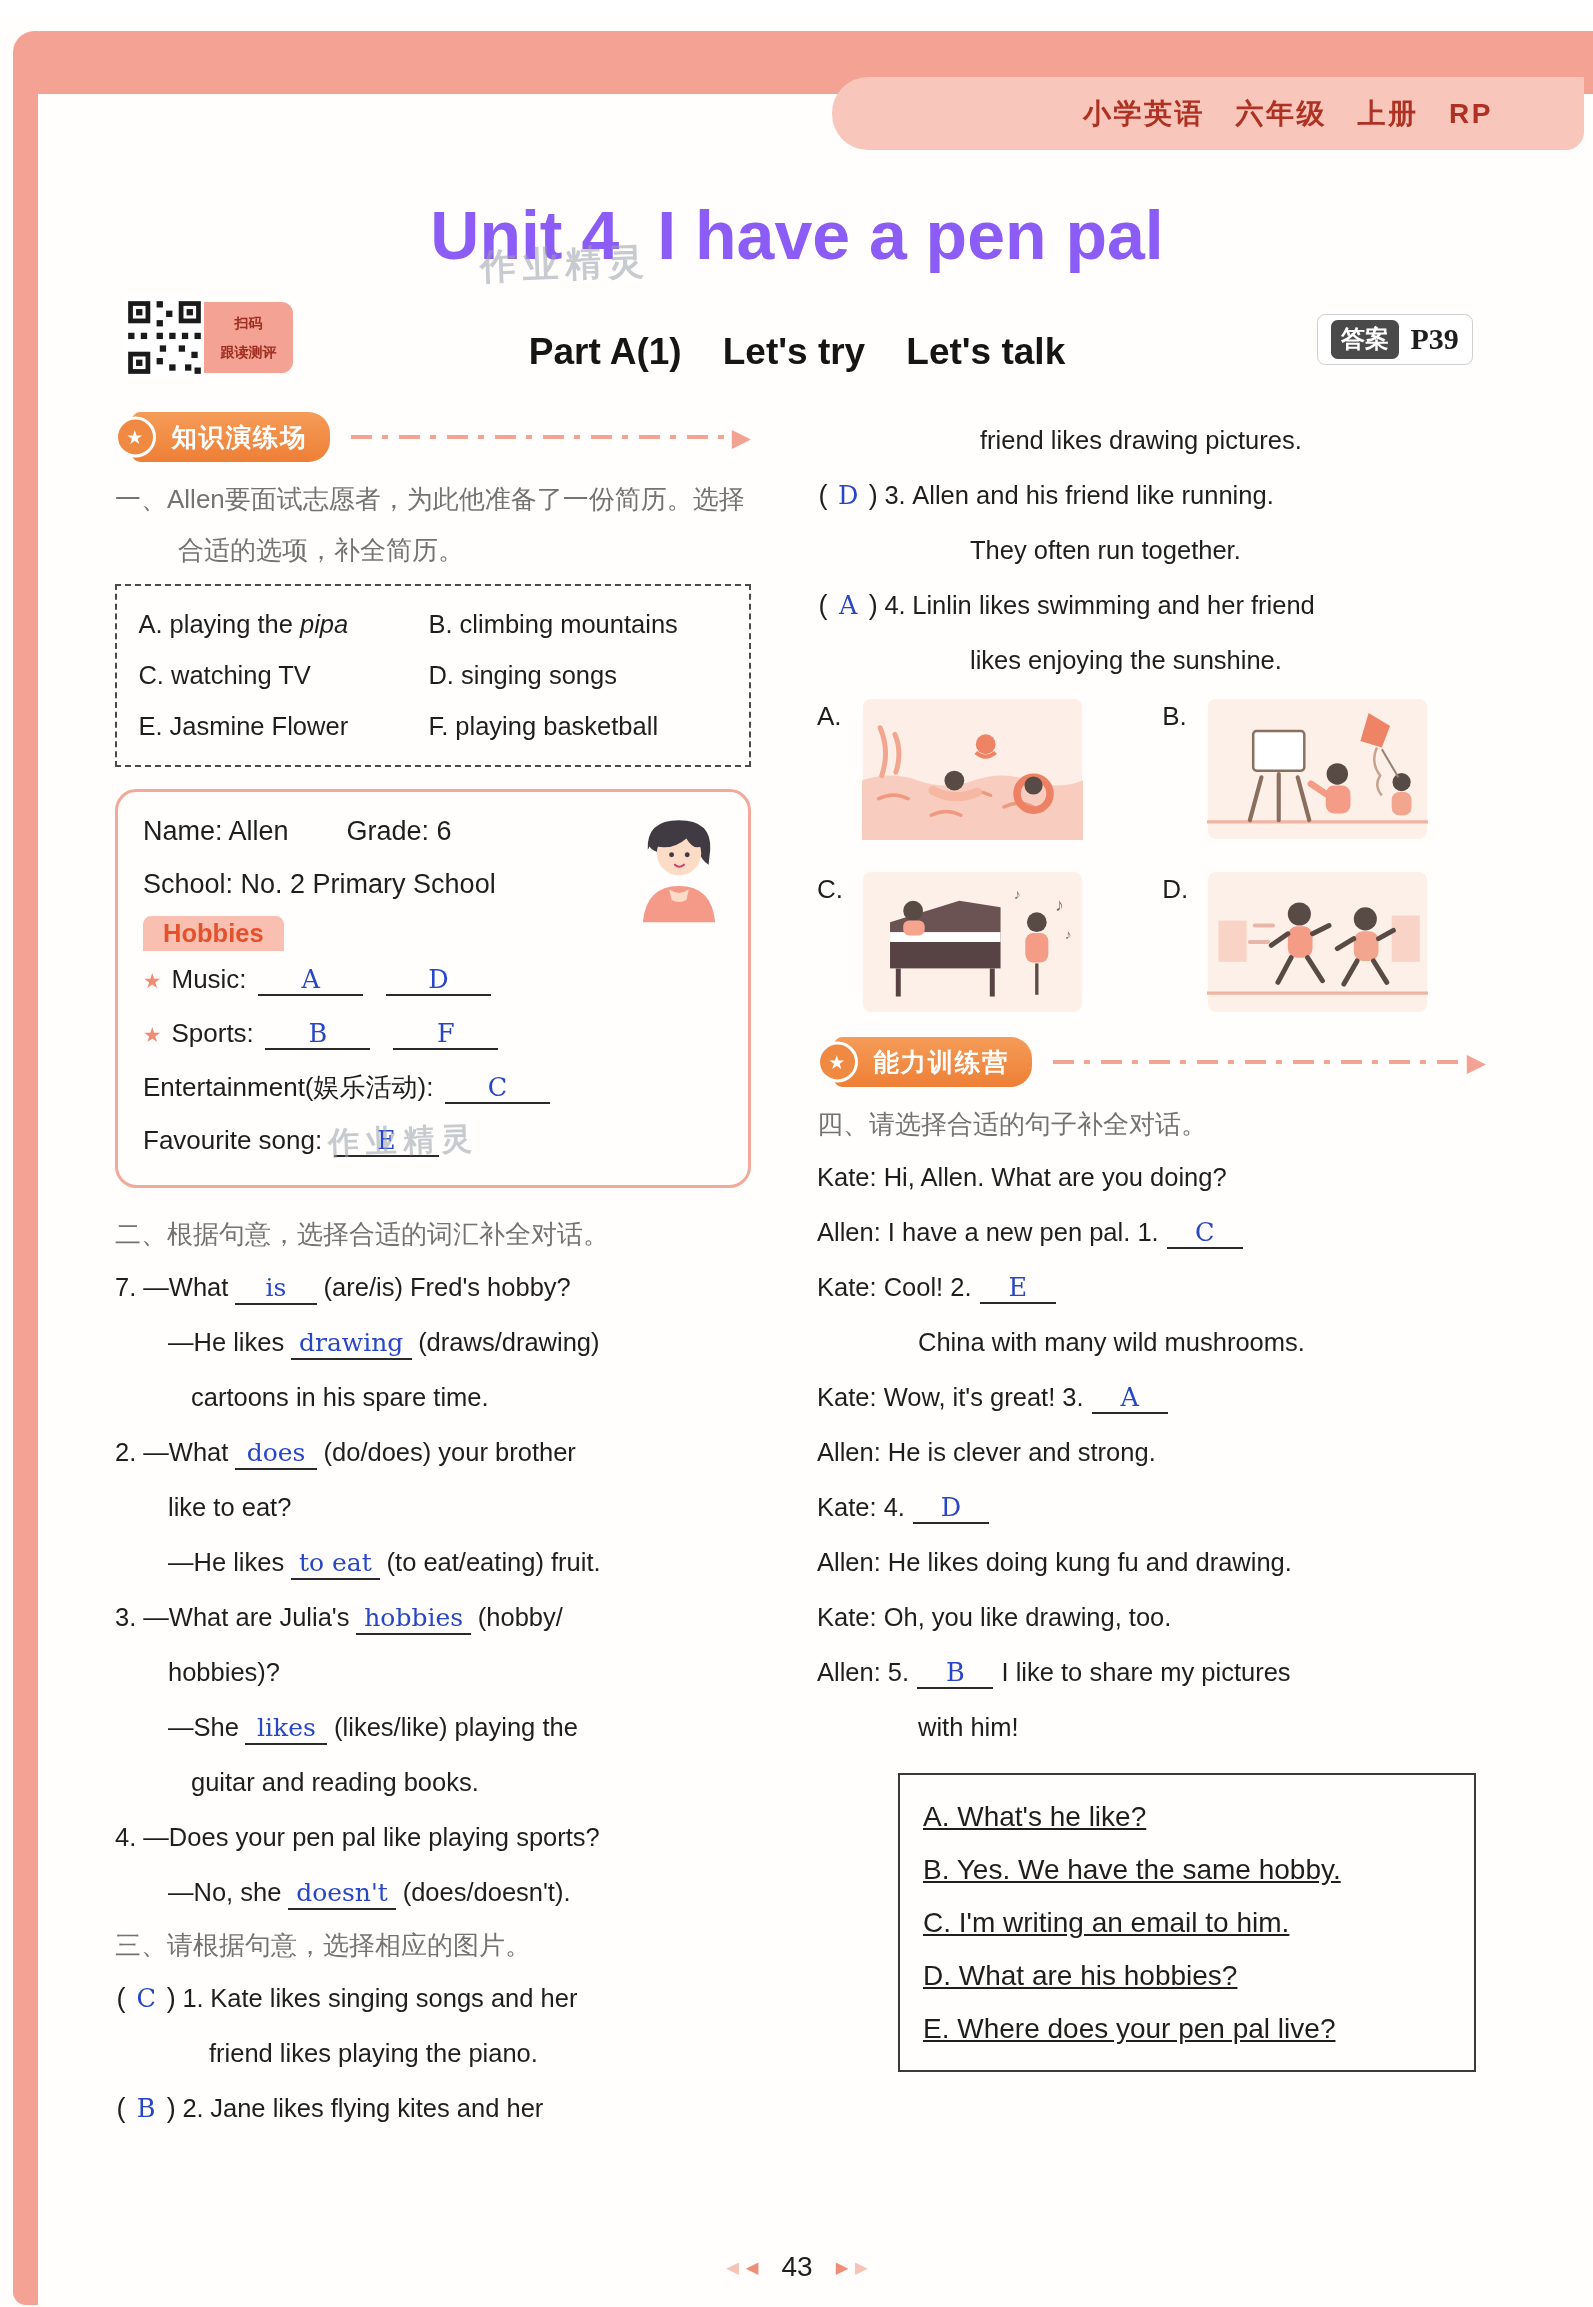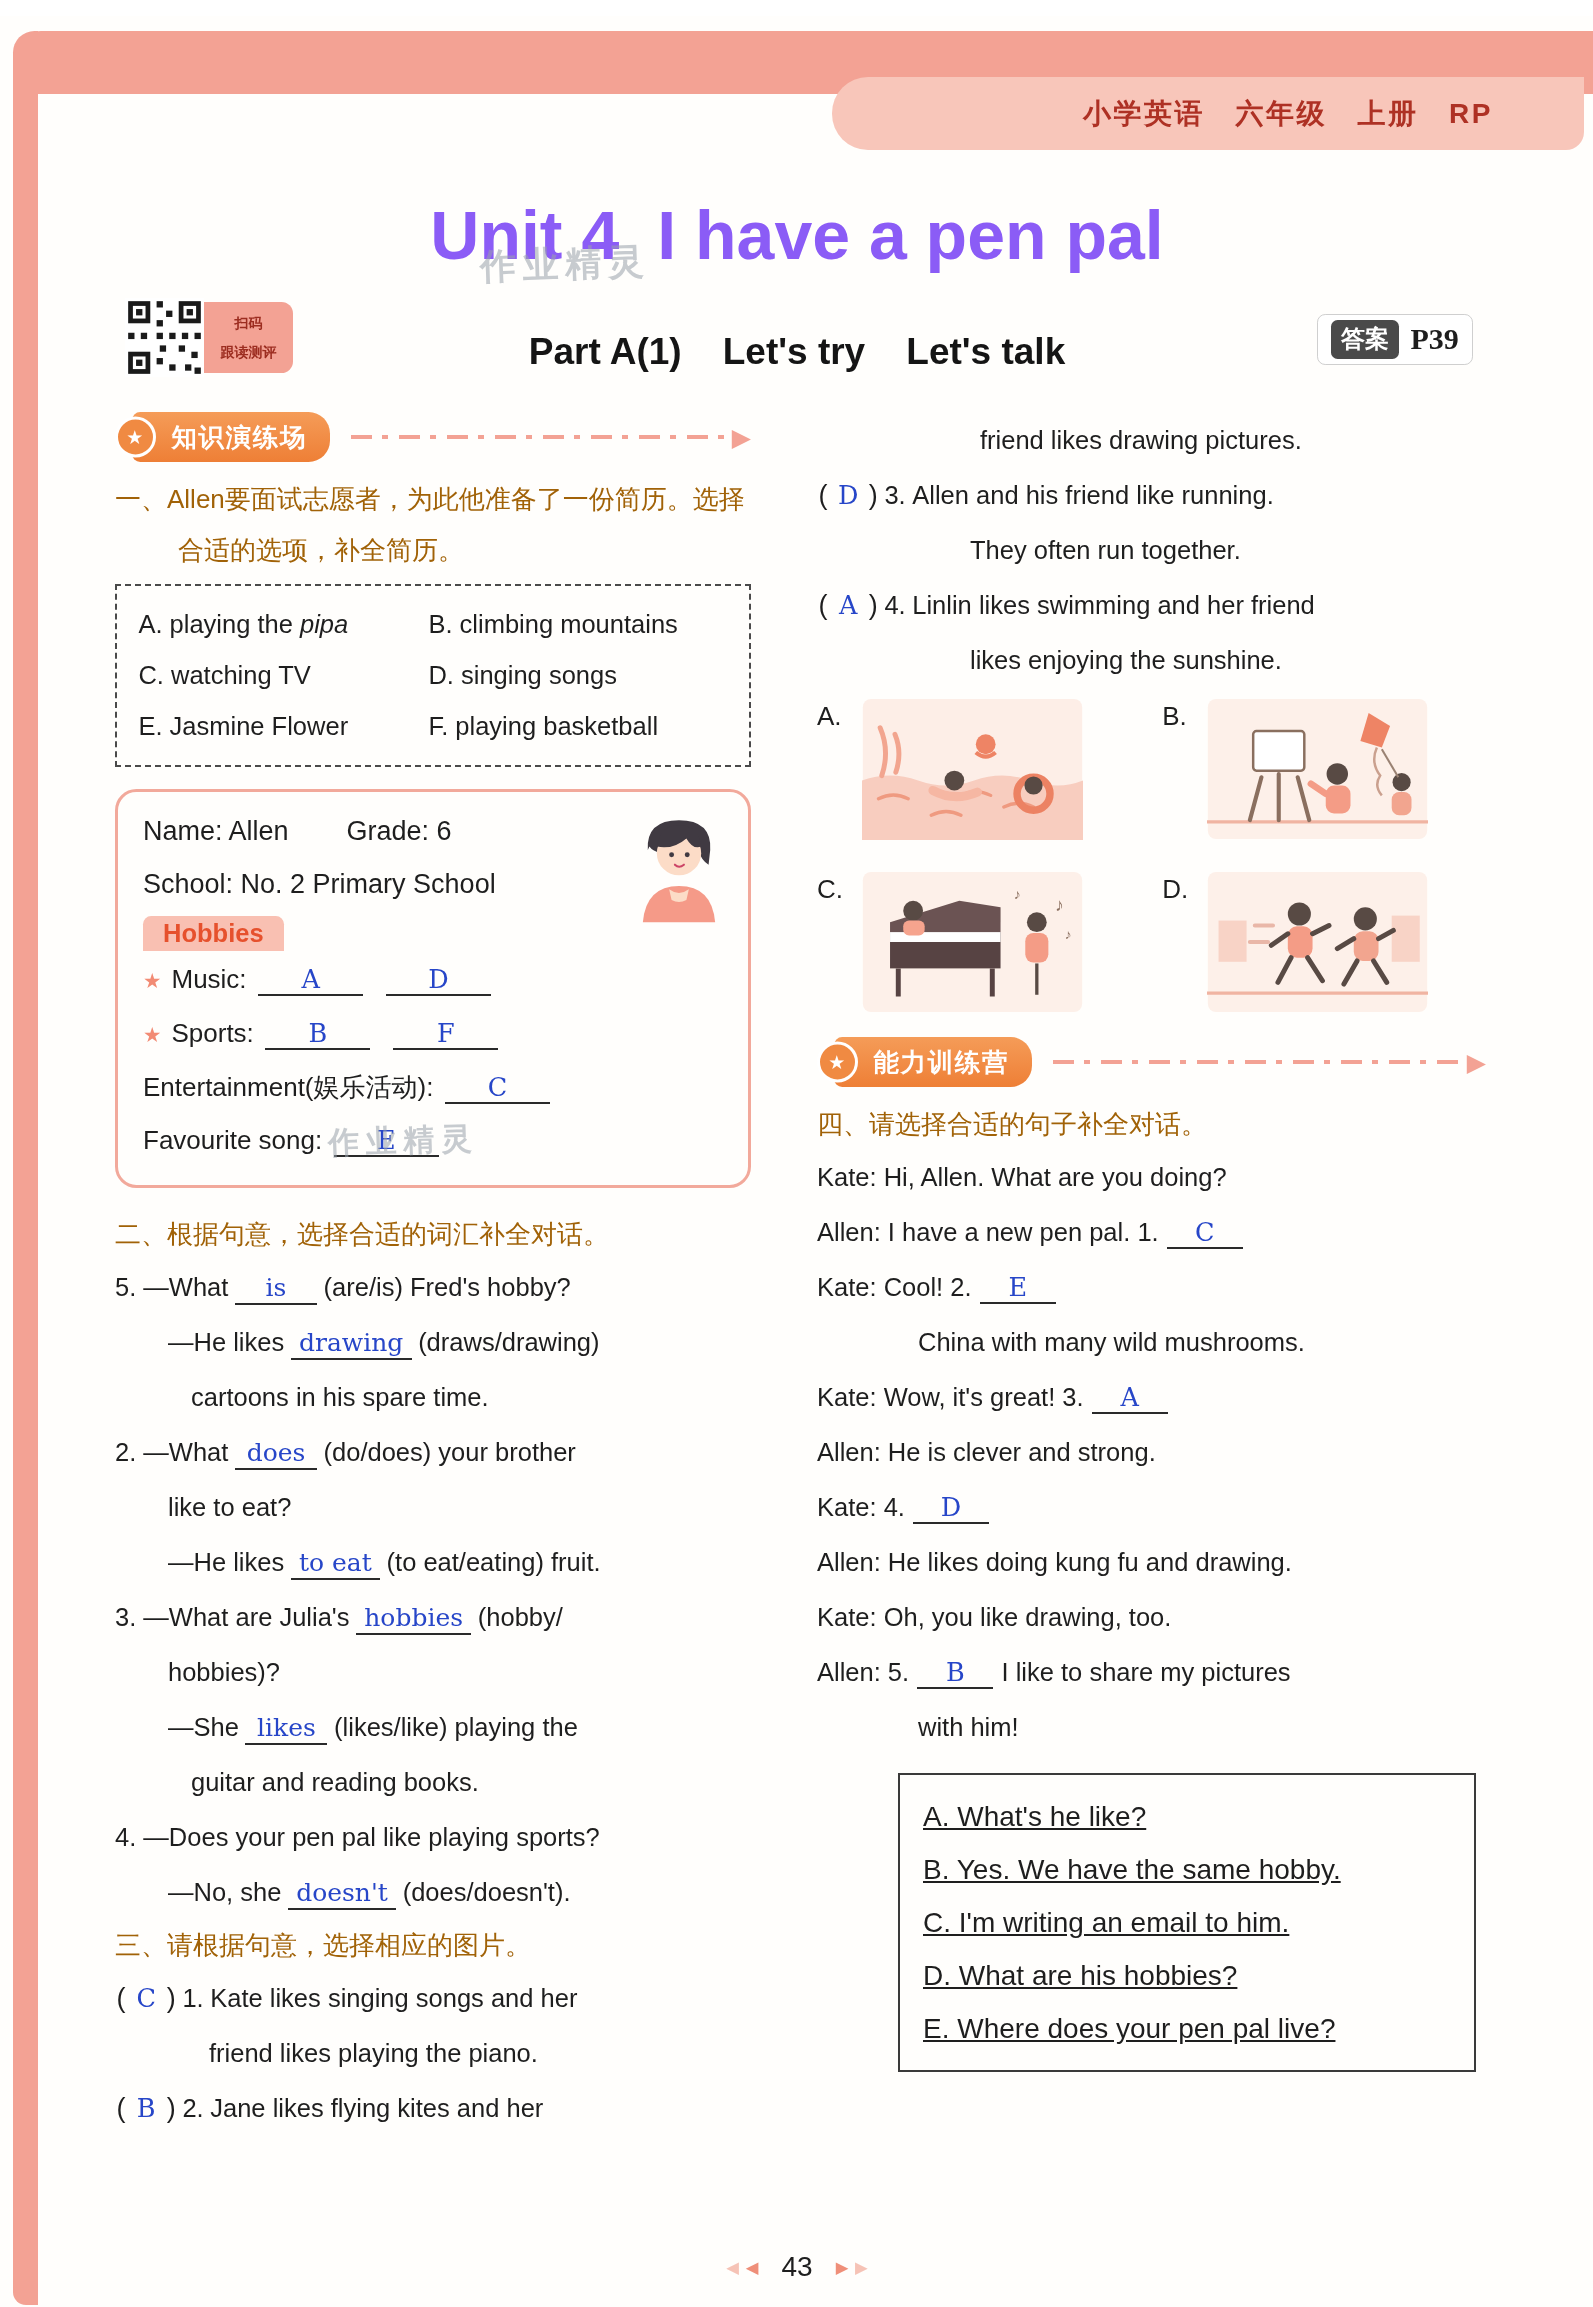--- a/index.html
+++ b/index.html
@@ -33,21 +33,21 @@
   .colR { position:absolute; left:817px; top:397px; width:669px; }
 
   
   .sec-row { display:flex; align-items:center; height:48px; margin-bottom:13px; }
   .sec-badge { position:relative; margin-left:16.5px; background:linear-gradient(180deg,#f59c58,#ee7f36); color:#fff; font-size:25.5px; font-weight:bold; padding:7.4px 23px 7.4px 40px; border-radius:8.2px 21.4px 21.4px 8.2px; letter-spacing:1.6px; }
   .sec-star { position:absolute; left:-16.5px; top:50%; transform:translateY(-50%); width:41px; height:41px; border-radius:50%; background:#f08a42; border:3.3px solid #fff; display:flex; align-items:center; justify-content:center; font-size:19px; color:#fff; }
   .dash-line { flex:1; height:4.1px; margin:0 8.2px 0 21.4px; background-image:repeating-linear-gradient(90deg,#f3a294 0 21.4px,transparent 21.4px 31px,#f3a294 31px 37px,transparent 37px 48px); }
   .dash-arrow { color:#f3a294; font-size:25px; line-height:1; }
 
   
-  .cn { font-size:26px; line-height:51px; color:#a16207; }
+  .cn { font-size:26px; line-height:51px; color:#737373; }
   .hang { padding-left:63px; text-indent:-63px; }
   .en { font-size:25.5px; line-height:55px; }
   .blank { display:inline-block; min-width:82px; padding:0 8.2px; border-bottom:2.5px solid #2a2a2a; text-align:center; color:#2746c8; font-size:25px; font-family:"DejaVu Serif","Liberation Serif",serif; line-height:1.15; vertical-align:baseline; margin:0 6.6px; }
   .bans { display:inline-block; width:38px; text-align:center; color:#2746c8; font-size:25.5px; font-family:"DejaVu Serif","Liberation Serif",serif; }
   .brk { font-size:27px; margin:0 1.6px; }
   .inum { margin:0 6.6px 0 5px; }
   .ind1 { padding-left:53px; }
   .ind2 { padding-left:76px; }
   .ind3 { padding-left:94px; }
   .rind { padding-left:163px; }
@@ -206,21 +206,21 @@
       </div>
       <div class="rrow">
         <span>Favourite song:</span><span class="rblank">E</span>
       </div>
       <div class="wm wm2">作业精灵</div>
     </div>
 
     <div class="cn">二、根据句意，选择合适的词汇补全对话。</div>
 
     <div class="en">
-      <span>5. —What</span><span class="blank">is</span><span>(are/is) Fred's hobby?</span>
+      <span>7. —What</span><span class="blank">is</span><span>(are/is) Fred's hobby?</span>
     </div>
     <div class="en ind1">
       <span>—He likes</span><span class="blank">drawing</span><span>(draws/drawing)</span>
     </div>
     <div class="en ind2">cartoons in his spare time.</div>
 
     <div class="en">
       <span>2. —What</span><span class="blank">does</span><span>(do/does) your brother</span>
     </div>
     <div class="en ind1">like to eat?</div>

